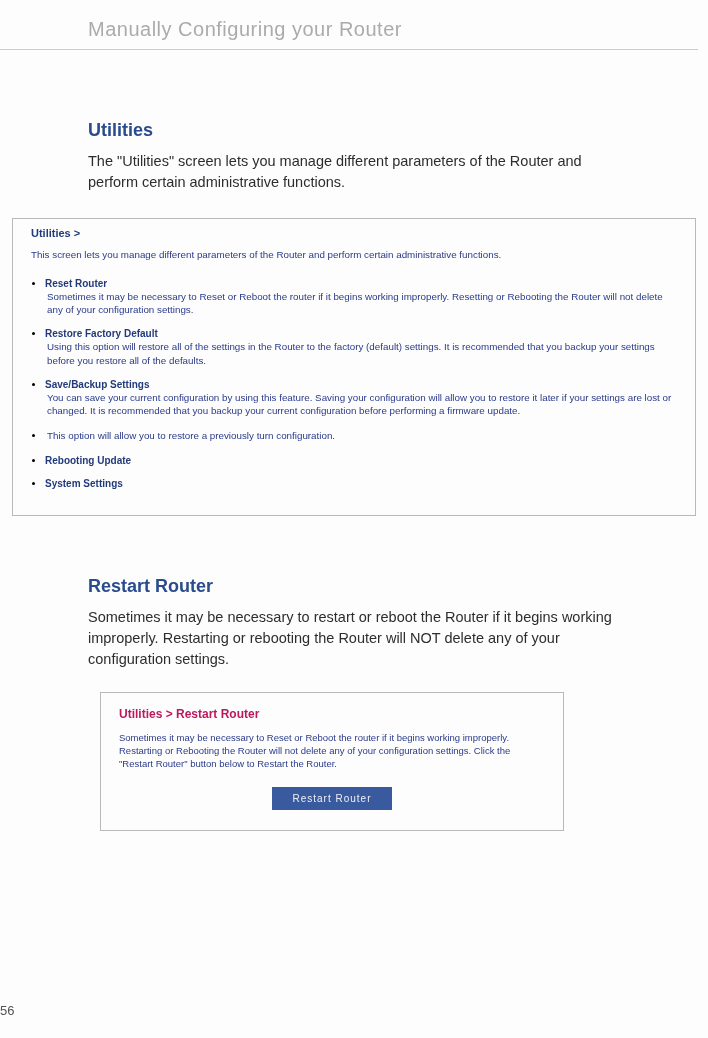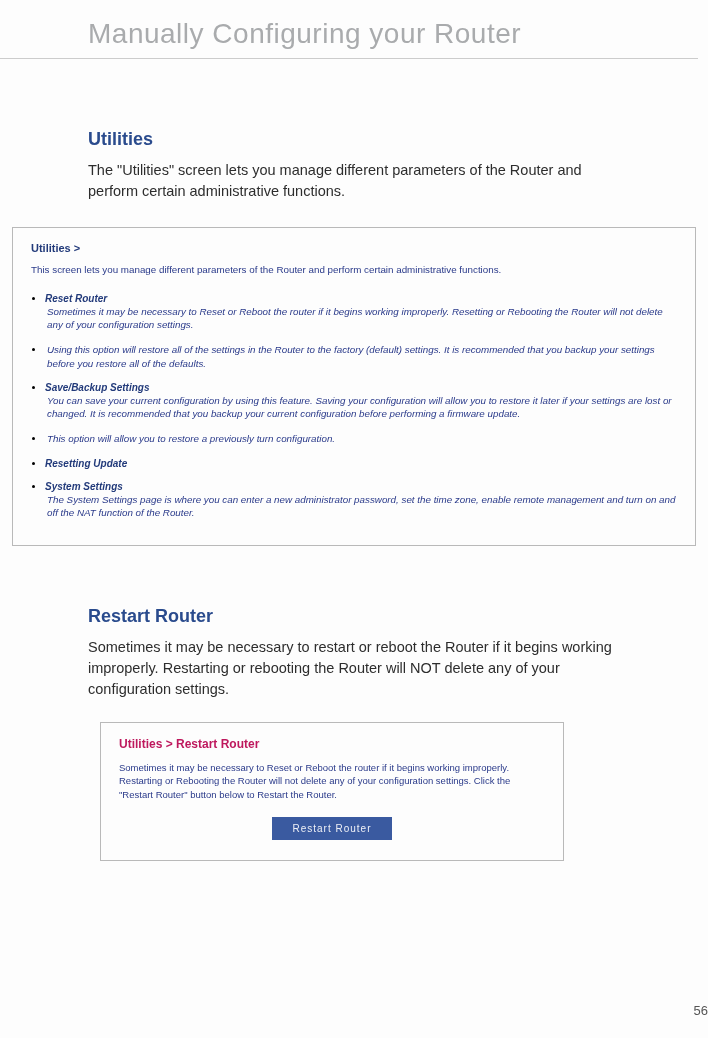--- a/index.html
+++ b/index.html
@@ -7,21 +7,21 @@
     width: 708px;
     height: 1038px;
     background: #fdfdfd;
     font-family: Arial, Helvetica, sans-serif;
     color: #333;
     position: relative;
   }
   .page-header {
     padding: 18px 0 8px 88px;
     color: #a9abad;
-    font-size: 28px;
+    font-size: 20px;
     font-weight: 500;
     letter-spacing: 0.5px;
     border-bottom: 1px solid #ccc;
     margin: 0 10px 0 0;
   }
   .section {
     padding: 0 74px 0 88px;
   }
   .section-top { margin-top: 70px; }
   .section-heading {
@@ -31,42 +31,41 @@
     margin-bottom: 10px;
   }
   .section-body {
     font-size: 14.5px;
     line-height: 1.45;
     color: #2d2d2d;
   }
   .utilities-box {
     border: 1px solid #b9b9b9;
     margin: 25px 12px 0 12px;
-    padding: 14px 14px 14px 18px;
+    padding: 8px 14px 14px 18px;
     font-size: 9.8px;
     color: #2a3a8a;
   }
   .utilities-box .ub-title {
     color: #223a7a;
     font-weight: bold;
     font-size: 11px;
     margin-bottom: 10px;
   }
   .utilities-box .ub-intro {
     color: #2a3a8a;
     margin-bottom: 18px;
   }
   .ub-list {
     list-style: disc;
     padding-left: 14px;
   }
   .ub-list > li {
     margin-bottom: 12px;
     color: #000;
-    font-style: italic;
   }
   .ub-item-title {
     color: #223a7a;
     font-weight: bold;
     display: block;
     margin-bottom: 1px;
     font-size: 10px;
   }
   .ub-item-desc {
     color: #2a3a8a;
@@ -100,21 +99,21 @@
     font-size: 10px;
     padding: 6px 20px;
     letter-spacing: 1px;
     cursor: pointer;
   }
   .page-number {
     position: absolute;
     bottom: 20px;
     left: 0;
     width: 100%;
-    text-align: right;
+    text-align: left;
     font-size: 13px;
     color: #555;
   }
 </style>
 </head>
 <body>
 
 <div class="page-header">Manually Configuring your Router</div>
 
 <div class="section section-top">
@@ -124,35 +123,35 @@
 
 <div class="utilities-box">
   <div class="ub-title">Utilities &gt;</div>
   <div class="ub-intro">This screen lets you manage different parameters of the Router and perform certain administrative functions.</div>
   <ul class="ub-list">
     <li>
       <span class="ub-item-title">Reset Router</span>
       <div class="ub-item-desc">Sometimes it may be necessary to Reset or Reboot the router if it begins working improperly. Resetting or Rebooting the Router will not delete any of your configuration settings.</div>
     </li>
     <li>
+      <span class="ub-item-title">Restore Factory Default</span>
       <div class="ub-item-desc">Using this option will restore all of the settings in the Router to the factory (default) settings. It is recommended that you backup your settings before you restore all of the defaults.</div>
     </li>
     <li>
       <span class="ub-item-title">Save/Backup Settings</span>
       <div class="ub-item-desc">You can save your current configuration by using this feature. Saving your configuration will allow you to restore it later if your settings are lost or changed. It is recommended that you backup your current configuration before performing a firmware update.</div>
     </li>
     <li>
       <div class="ub-item-desc">This option will allow you to restore a previously turn configuration.</div>
     </li>
     <li>
-      <span class="ub-item-title">Resetting Update</span>
+      <span class="ub-item-title">Rebooting Update</span>
     </li>
     <li>
       <span class="ub-item-title">System Settings</span>
-      <div class="ub-item-desc">The System Settings page is where you can enter a new administrator password, set the time zone, enable remote management and turn on and off the NAT function of the Router.</div>
     </li>
   </ul>
 </div>
 
 <div class="section section-restart">
   <div class="section-heading">Restart Router</div>
   <div class="section-body">Sometimes it may be necessary to restart or reboot the Router if it begins working improperly. Restarting or rebooting the Router will NOT delete any of your configuration settings.</div>
 
   <div class="restart-box">
     <div class="rb-title">Utilities &gt; Restart Router</div>

